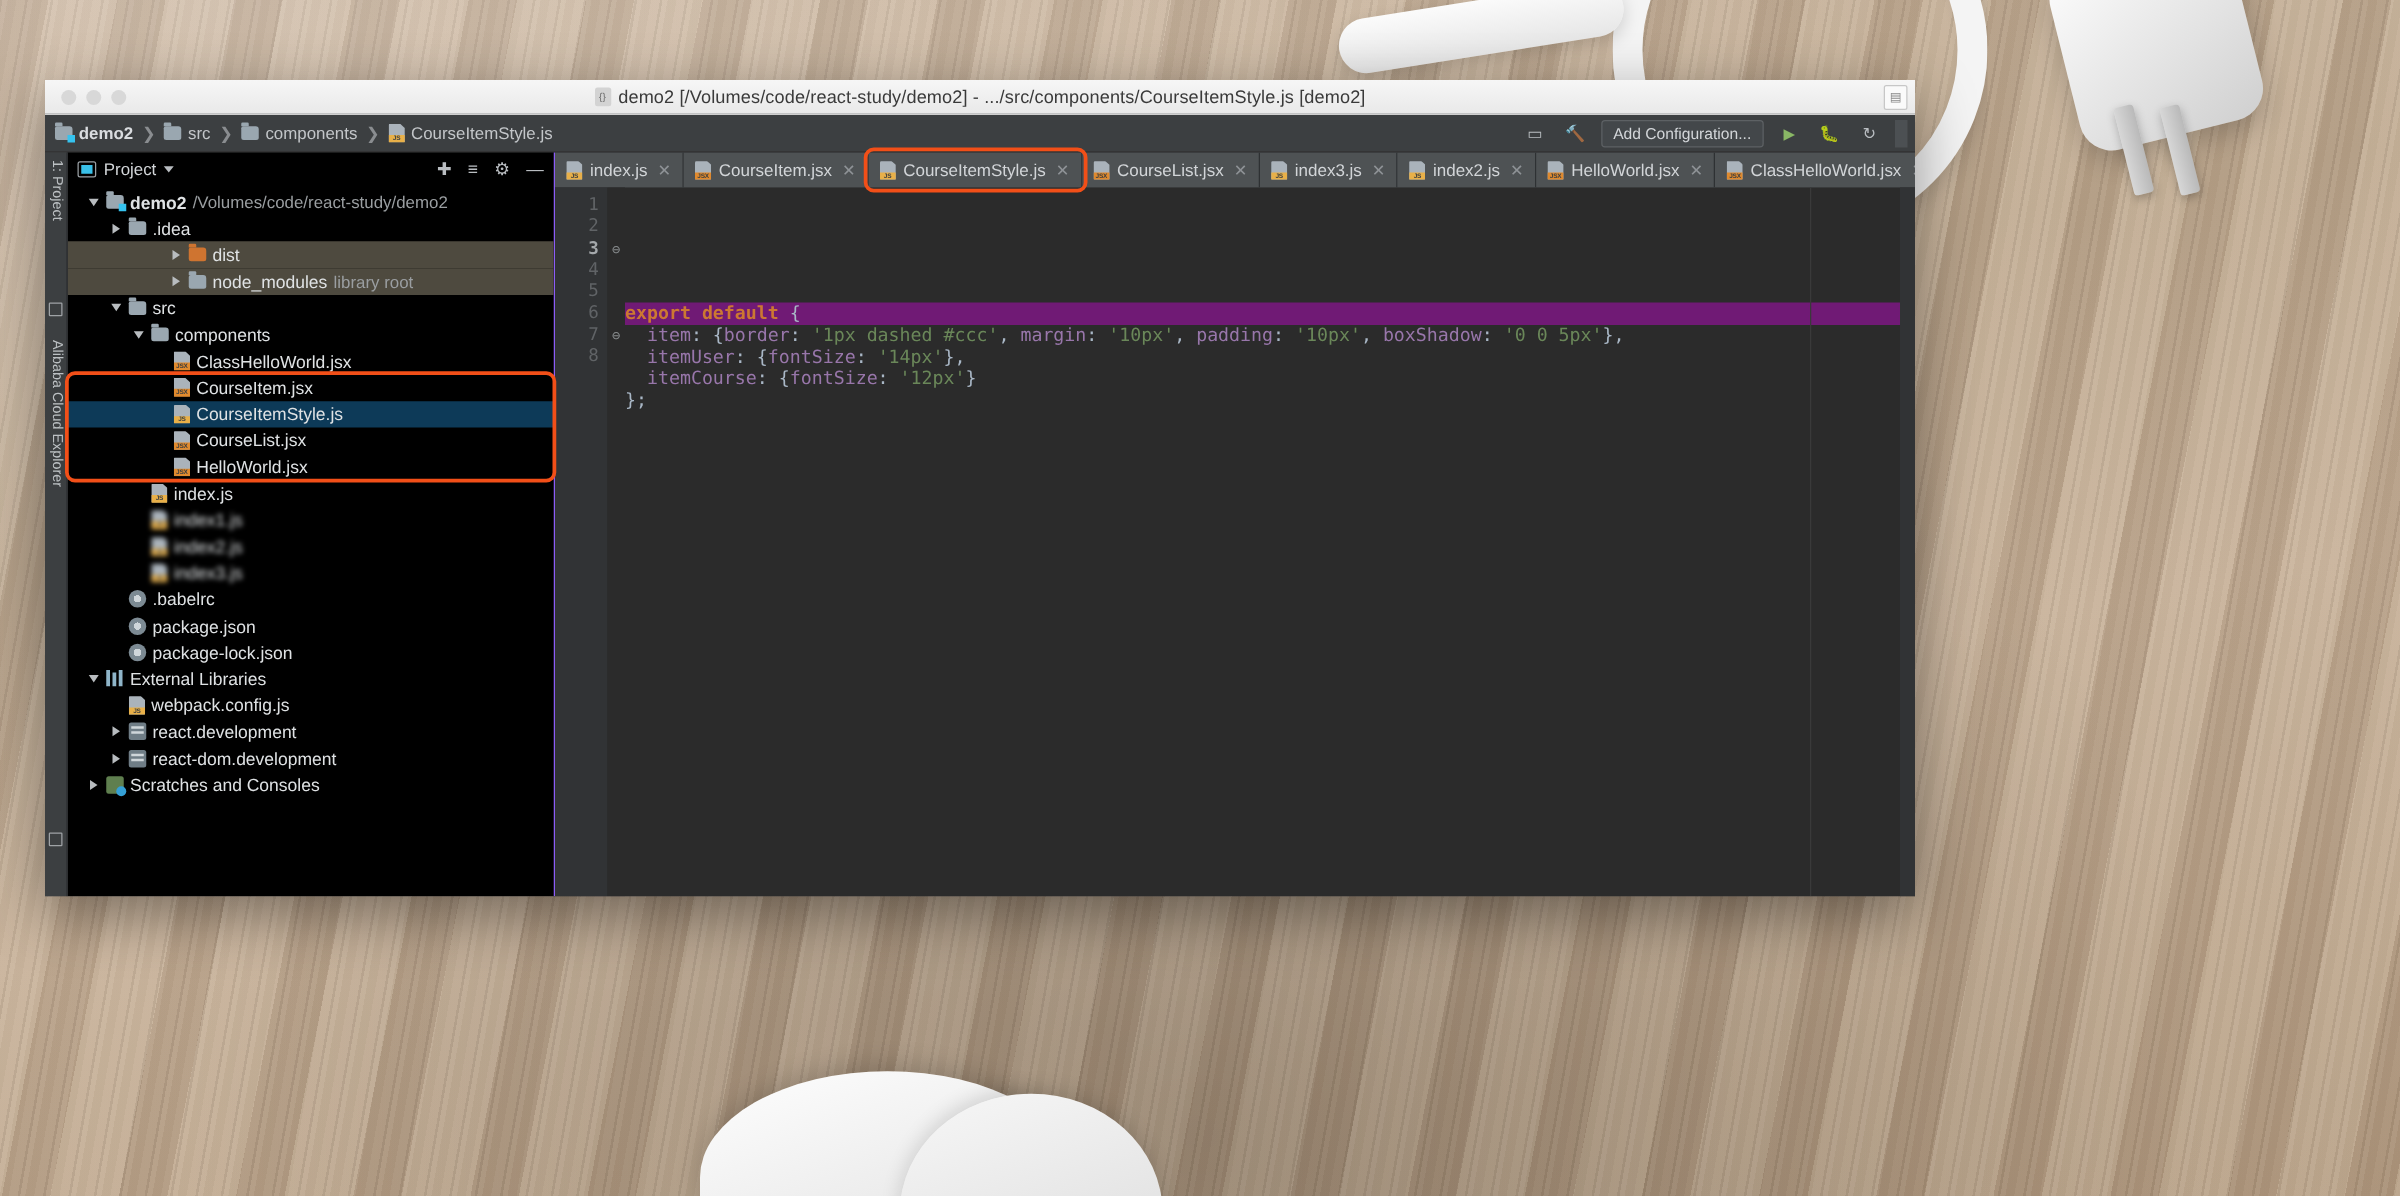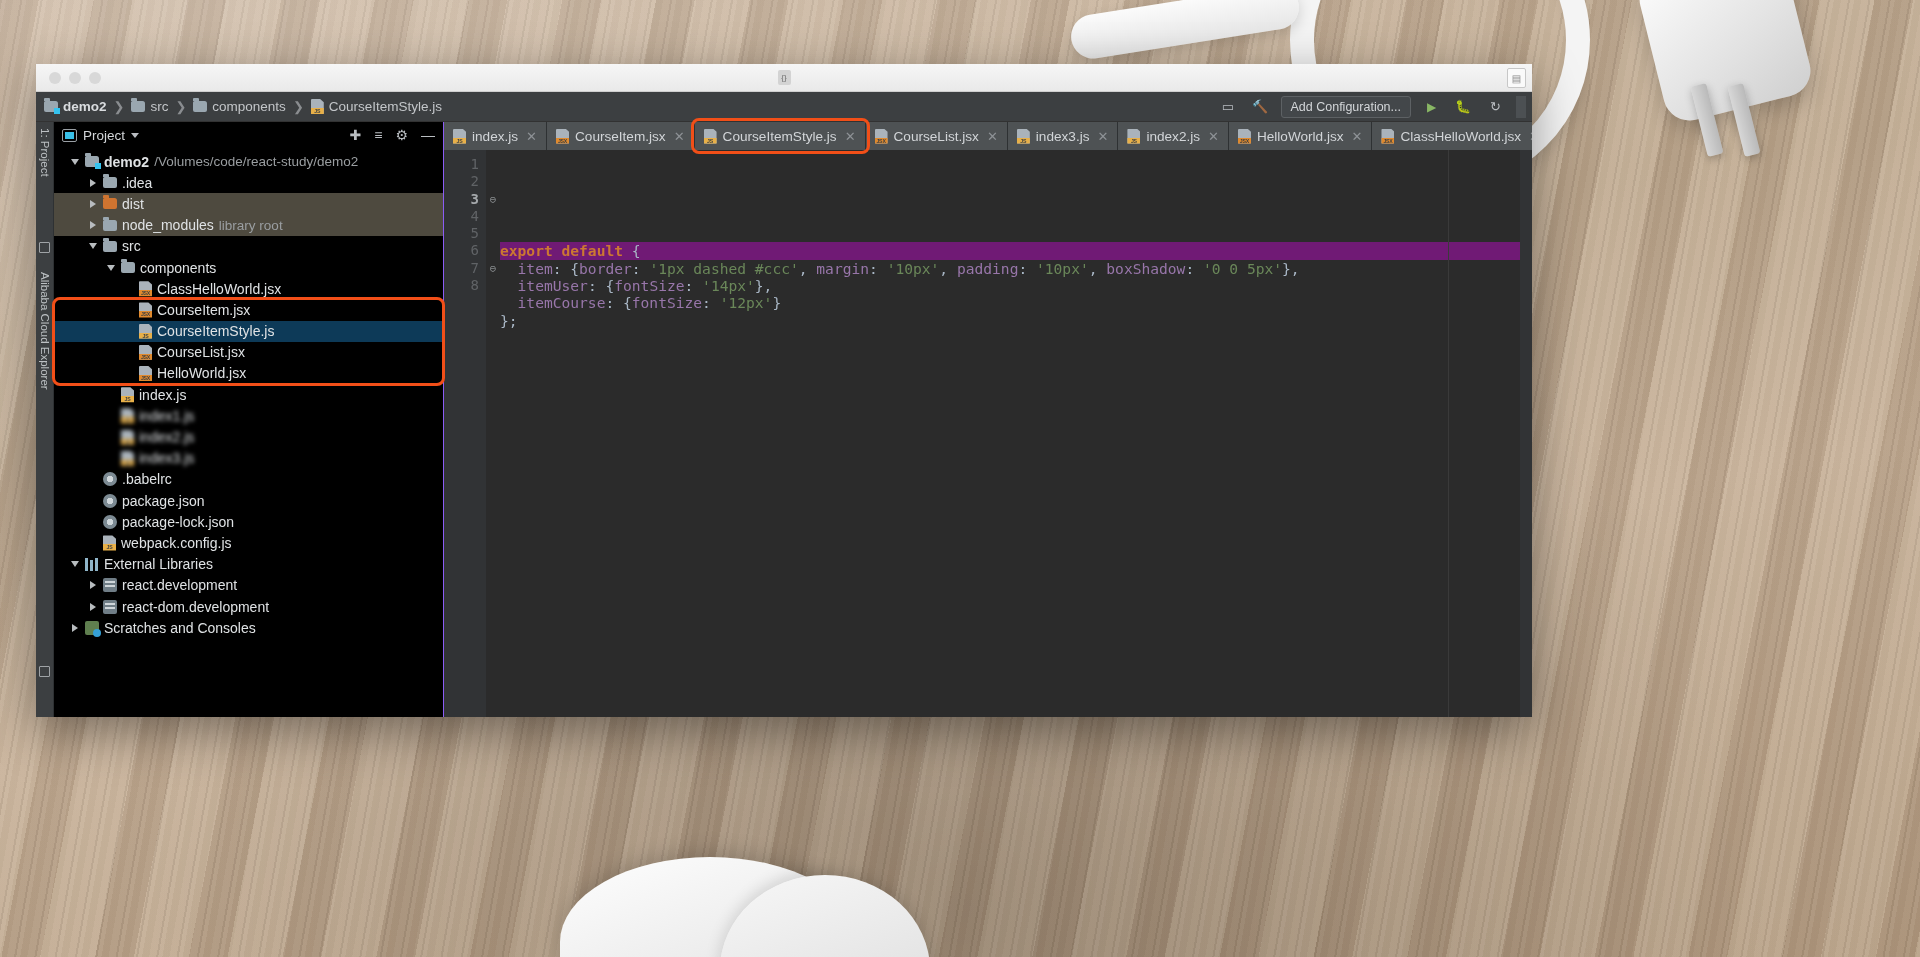--- a/index.html
+++ b/index.html
@@ -187,21 +187,21 @@
     content:""; position:absolute; inset:2px; background:#39c0e8;
   }
   .caret-d { width:0;height:0;border-left:4.5px solid transparent;border-right:4.5px solid transparent;border-top:5px solid #b9bdc1; }
   #project-head-right { margin-left:auto; display:flex; align-items:center; gap:13px; color:#b9bdc1; font-size:14px; }
 
   #tree { flex:1 1 auto; overflow:hidden; padding-top:3px; font-size:14px; }
   .trow {
     height:21.2px; display:flex; align-items:center; gap:5px; color:#d6d9db;
     padding-right:6px; white-space:nowrap;
   }
-  .trow.alt { background:#4e4a3f; }
+  .trow.alt { background:#4e4a3f;padding-left:48px; }
   .trow.sel { background:#0d3a58; }
   .tw { width:0; flex:0 0 auto; }
   .arrow { width:11px; flex:0 0 11px; display:flex; align-items:center; justify-content:center; }
   .arrow i {
     width:0;height:0;border-top:4.5px solid transparent;border-bottom:4.5px solid transparent;
     border-left:6px solid #b8bcbf; display:block;
   }
   .arrow.open i {
     border-left:4.5px solid transparent;border-right:4.5px solid transparent;
     border-top:6px solid #b8bcbf; border-bottom:0;
@@ -302,20 +302,21 @@
 <div id="ide">
 
   <div id="titlebar">
     <div class="traffic">
       <div class="tl"></div>
       <div class="tl"></div>
       <div class="tl"></div>
     </div>
     <div id="titlebar-title">
       <span class="titleicon">{}</span>
+      <span>demo2 [/Volumes/code/react-study/demo2] - .../src/components/CourseItemStyle.js [demo2]</span>
     </div>
     <div id="win-right-icon">▤</div>
   </div>
 
   <div id="navbar">
     <div class="crumb bold">
       <span class="folder-ico mod"></span>
       <span>demo2</span>
     </div>
     <span class="crumb-sep">❯</span>
@@ -505,34 +506,34 @@
             <span class="cfg-ico"></span>
             <span class="tlabel">package.json</span>
           </div>
           <div class="trow">
             <span class="tw" style="width: 28px; flex: 0 0 28px;"></span>
             <span class="arrow"></span>
             <span class="cfg-ico"></span>
             <span class="tlabel">package-lock.json</span>
           </div>
           <div class="trow">
-            <span class="tw" style="width: 28px; flex: 0 0 28px;"></span>
-            <span class="arrow"></span>
-            <span class="jsfile">
-              <span class="badge">JS</span>
-            </span>
-            <span class="tlabel">webpack.config.js</span>
-          </div>
-          <div class="trow">
             <span class="tw" style="width: 10px; flex: 0 0 10px;"></span>
             <span class="arrow open">
               <i></i>
             </span>
             <span class="lib-ico"></span>
             <span class="tlabel">External Libraries</span>
+          </div>
+          <div class="trow">
+            <span class="tw" style="width: 28px; flex: 0 0 28px;"></span>
+            <span class="arrow"></span>
+            <span class="jsfile">
+              <span class="badge">JS</span>
+            </span>
+            <span class="tlabel">webpack.config.js</span>
           </div>
           <div class="trow">
             <span class="tw" style="width: 28px; flex: 0 0 28px;"></span>
             <span class="arrow">
               <i></i>
             </span>
             <span class="jar-ico"></span>
             <span class="tlabel">react.development</span>
           </div>
           <div class="trow">

